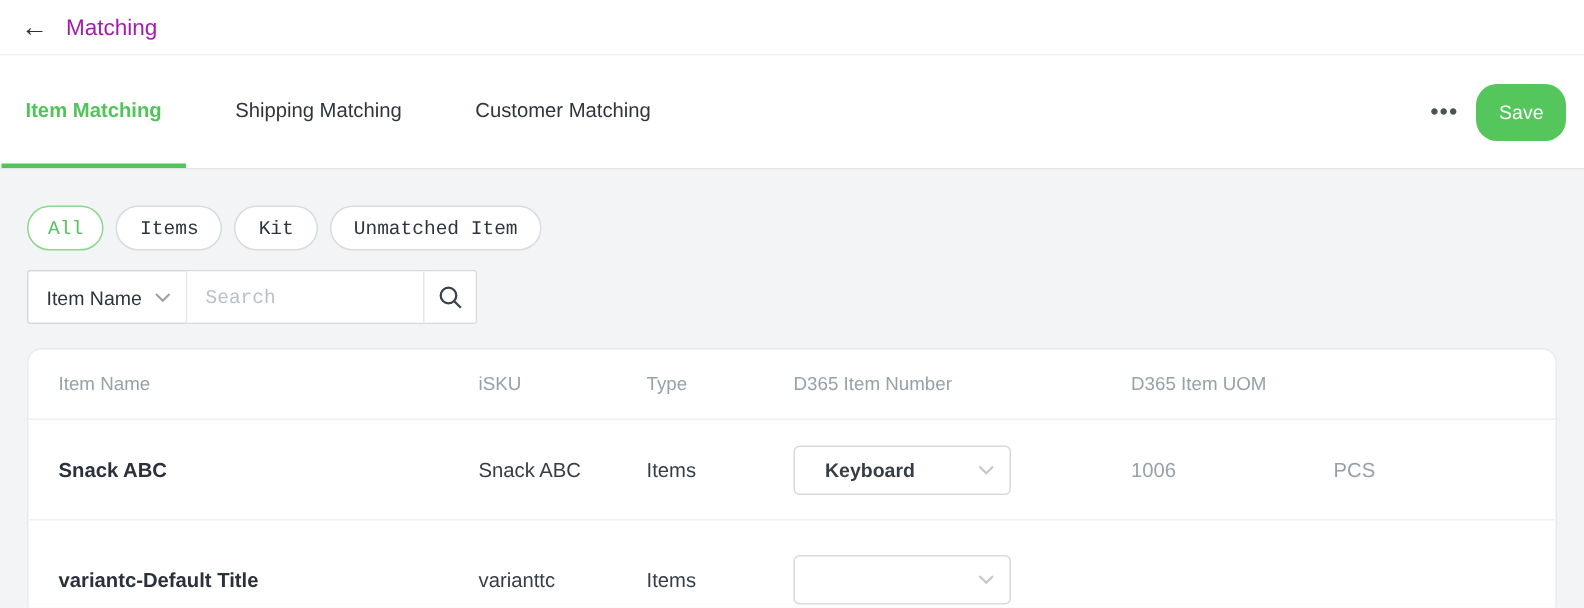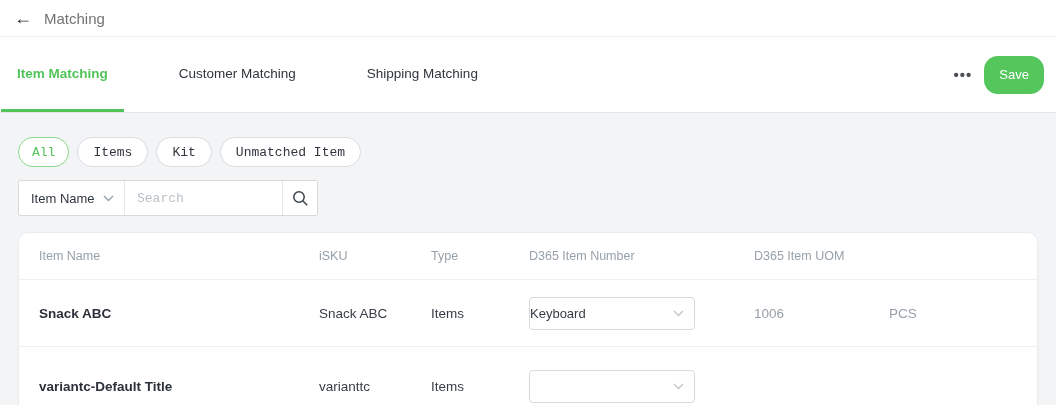--- a/index.html
+++ b/index.html
@@ -10,26 +10,26 @@
     color:#2b313a;
     -webkit-font-smoothing:antialiased;
   }
 
   
   .topbar {
     height:37px; background:#fff; border-bottom:1px solid #eceef0;
     display:flex; align-items:center; padding:0 14px;
   }
   .back-arrow { font-size:18px; line-height:1; color:#2b313a; cursor:pointer; margin-right:12px; }
-  .page-title { font-size:15px; font-weight:500; color:#737373; }
+  .page-title { font-size:15px; font-weight:500; color:#a21caf; }
 
   
   .tabbar {
     height:76px; background:#fff; border-bottom:1px solid #e4e7ea;
-    display:flex; align-items:stretch; padding:0 12px 0 1px;gap:22px;
+    display:flex; align-items:stretch; padding:0 12px 0 1px;
   }
   .tab {
     display:flex; align-items:center; padding:0 16px; margin-right:17px;
     font-size:13.5px; font-weight:500; color:#30353d; cursor:pointer;
     border-bottom:3px solid transparent;
   }
   .tab.active { color:#52c45a; border-bottom-color:#52c45a; font-weight:600; }
 
   .tab-actions { margin-left:auto; display:flex; align-items:center; }
   .more-dots {
@@ -89,38 +89,38 @@
   }
   .thead { height:46px; color:#98a1a9; font-size:12.5px; }
   .trow { border-top:1px solid #edeff1; }
   .trow-1 { height:67px; }
   .trow-2 { height:80px; }
   .cell-name { font-weight:700; font-size:13.5px; color:#2b313a; }
   .cell-plain { font-size:13.5px; color:#363d46; }
   .cell-muted { font-size:13.5px; color:#98a1a9; }
 
   .dd {
-    width:166px; height:33px; background:#fff; border:1px solid #d9d9d9; border-radius:4px;
+    width:145px; height:33px; background:#fff; border:1px solid #d9d9d9; border-radius:4px;
     display:flex; align-items:center; justify-content:space-between;
-    padding:0 10px 0 0; font-size:13px; color:#363d46; cursor:pointer;
+    padding:0 10px 0 20px; font-size:13px; color:#363d46; cursor:pointer;font-weight:bold;
   }
   .chev { flex:0 0 auto; }
 </style>
 </head>
 <body>
 
 <div class="topbar">
   <span class="back-arrow">←</span>
   <span class="page-title">Matching</span>
 </div>
 
 <div class="tabbar">
   <div class="tab active">Item Matching</div>
+  <div class="tab">Shipping Matching</div>
   <div class="tab">Customer Matching</div>
-  <div class="tab">Shipping Matching</div>
 
   <div class="tab-actions">
     <span class="more-dots">•••</span>
     <button class="btn-save">Save</button>
   </div>
 </div>
 
 <div class="content">
 
   <div class="filter-row">

